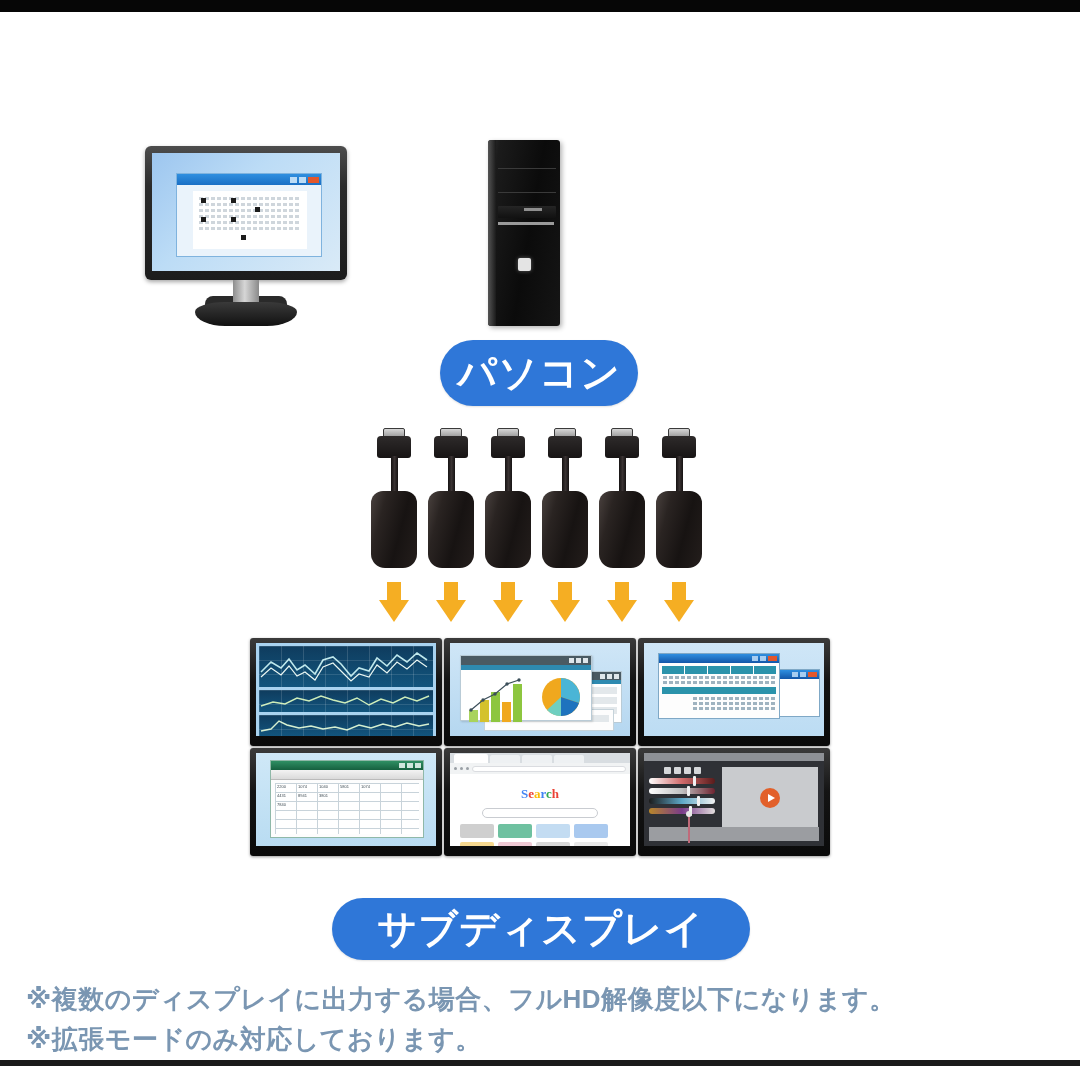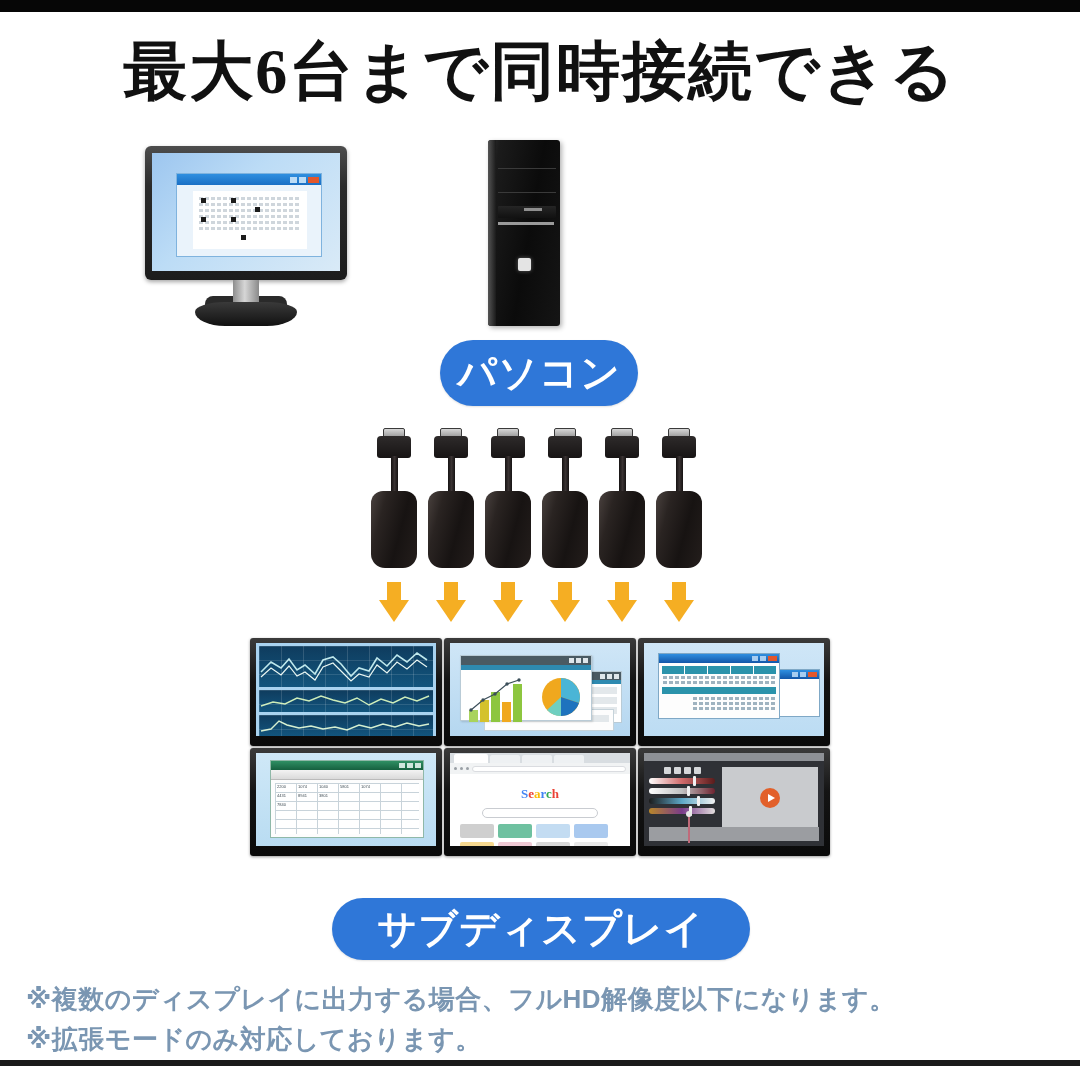--- a/index.html
+++ b/index.html
@@ -203,21 +203,20 @@
   #note1 { top:982px; }
   #note2 { top:1022px; }
 </style>
 </head>
 <body>
 
 <div id="root">
 
   <div class="topbar"></div>
 
-  <div class="title">最大6台まで同時接続できる</div>
 
   <div id="main-monitor">
     <div class="mm-bezel">
       <div class="mm-screen">
         <div class="mm-win">
           <div class="mm-win-title">
             <div class="mm-btn"></div>
             <div class="mm-btn"></div>
             <div class="mm-btn red"></div>
           </div>

